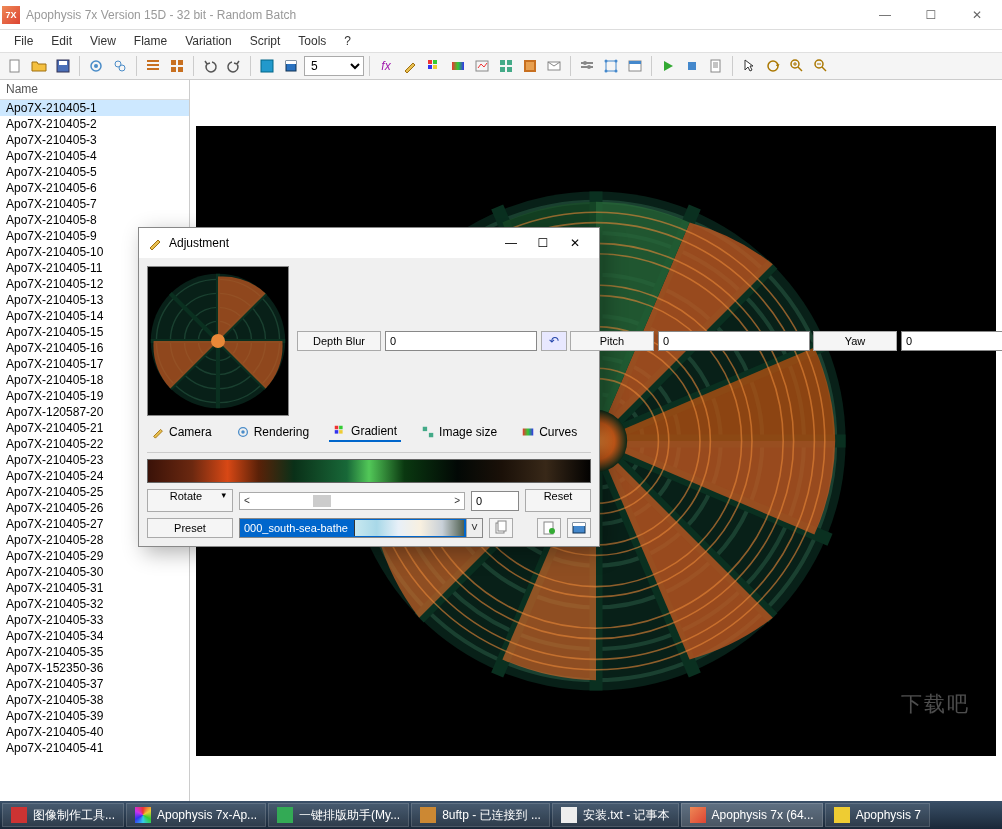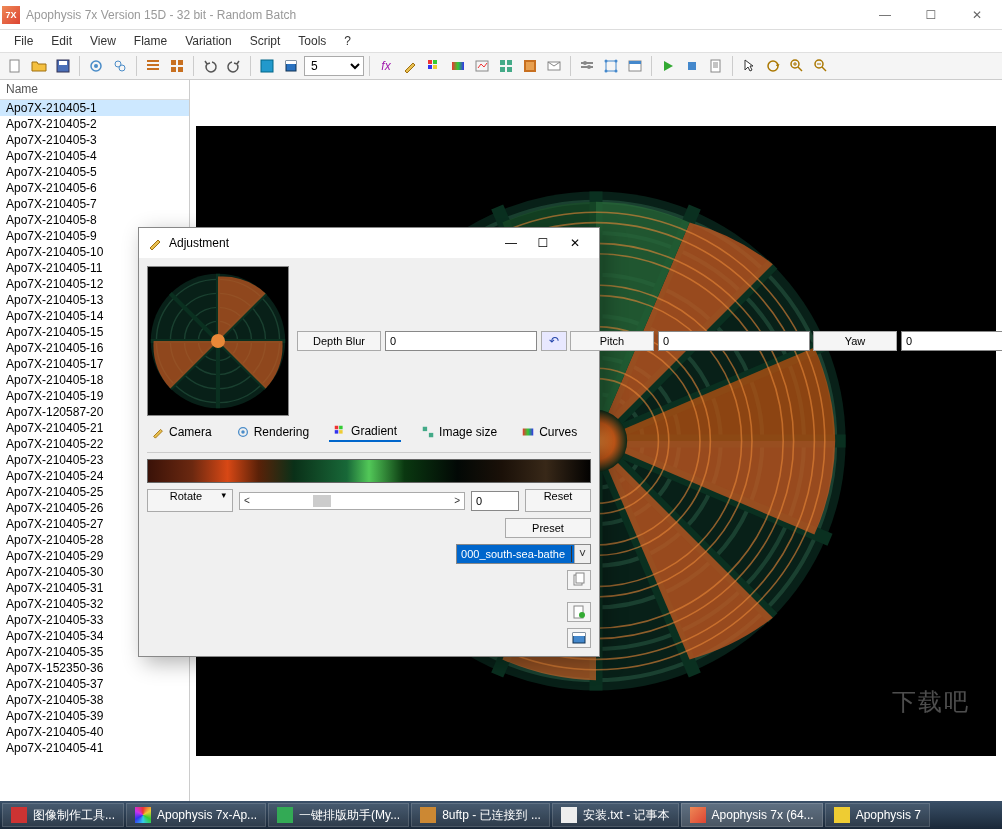--- a/index.html
+++ b/index.html
@@ -26,21 +26,21 @@
 .sidebar { width:190px; border-right:1px solid #ccc; background:#fff; display:flex; flex-direction:column; }
 .sidebar-header { height:20px; padding:2px 6px; border-bottom:1px solid #ddd; color:#555; }
 .flame-list { flex:1; overflow-y:auto; }
 .flame-item { padding:1px 6px; white-space:nowrap; color:#000; }
 .flame-item.selected { background:#cde8ff; }
 
 .preview { flex:1; background:#fff; display:flex; align-items:center; justify-content:center; position:relative; overflow:hidden; }
 .preview-canvas { width:800px; height:630px; background:#000; position:relative; display:flex; align-items:center; justify-content:center; }
 .fractal-big { width:520px; height:520px; position:relative; }
 .fractal-svg { width:100%; height:100%; }
-.watermark { position:absolute; bottom:38px; right:26px; color:rgba(255,255,255,0.3); font-size:24px; letter-spacing:2px; }
+.watermark { position:absolute; bottom:38px; right:26px; color:rgba(255,255,255,0.3); font-size:21px; letter-spacing:2px; }
 
 
 .dialog { position:absolute; left:138px; top:227px; width:462px; background:#f0f0f0; border:1px solid #888; box-shadow:6px 6px 20px rgba(0,0,0,0.3); }
 .dialog-titlebar { height:30px; background:#fff; display:flex; align-items:center; padding:0 8px; }
 .dialog-titlebar .d-icon { width:16px; height:16px; margin-right:6px; }
 .dialog-titlebar .d-title { flex:1; color:#000; }
 .dialog-titlebar .d-btn { width:32px; height:24px; display:flex;align-items:center;justify-content:center; color:#000; }
 .dialog-body { padding:8px; }
 
 .adj-top { display:flex; gap:8px; }
@@ -63,21 +63,21 @@
 .g-btn { height:23px; border:1px solid #aaa; background:#f5f5f5; padding:0 10px; font-size:11px; }
 .g-rotate { width:86px; padding-right:18px; position:relative; text-align:center; }
 .g-rotate:after { content:"▾"; position:absolute; right:6px; font-size:9px; }
 .g-slider { flex:1; height:18px; border:1px solid #aaa; background:#fff; position:relative; display:flex; align-items:center; }
 .g-slider .arrow { padding:0 4px; font-size:10px; color:#333; }
 .g-slider .track { flex:1; height:12px; position:relative; }
 .g-slider .thumb { position:absolute; left:30%; top:0; width:18px; height:12px; background:#ccc; }
 .g-value { width:48px; height:20px; border:1px solid #888; background:#fff; padding:0 4px; font-size:11px; }
 .g-reset { width:66px; text-align:center; }
 
-.preset-row { display:flex; gap:6px; margin-top:6px; align-items:flex-end;flex-direction:column; }
+.preset-row { display:flex; gap:6px; margin-top:6px; align-items:flex-start; }
 .preset-label { width:86px; height:20px; border:1px solid #aaa; background:#f5f5f5; text-align:center; line-height:18px; font-size:11px; }
 .preset-select { flex:1; height:20px; border:1px solid #888; background:#06c; color:#fff; display:flex; align-items:center; position:relative; }
 .preset-select .ps-text { background:#06c; color:#fff; padding:0 4px; font-size:11px; white-space:nowrap; }
 .preset-select .ps-grad { flex:1; height:16px; background:linear-gradient(to right,#c8e8f0,#a8d8e8,#e8f0f8,#f8f0e0,#c8d0d8,#506050); margin:0 2px; border-left:1px solid #333; }
 .preset-select .ps-arr { width:16px; text-align:center; background:#eee; color:#333; height:18px; line-height:18px; border-left:1px solid #aaa; }
 .preset-btn { width:24px; height:20px; border:1px solid #aaa; background:#f5f5f5; display:flex;align-items:center;justify-content:center; }
 
 
 .taskbar { position:absolute; bottom:0; left:0; right:0; height:28px; background:linear-gradient(#3a5068,#1a2838); display:flex; align-items:center; padding:0 2px; gap:2px; }
 .task-item { height:24px; padding:0 8px; background:rgba(255,255,255,0.08); display:flex; align-items:center; gap:6px; color:#fff; font-size:11px; max-width:160px; overflow:hidden; white-space:nowrap; border:1px solid rgba(255,255,255,0.15); }

